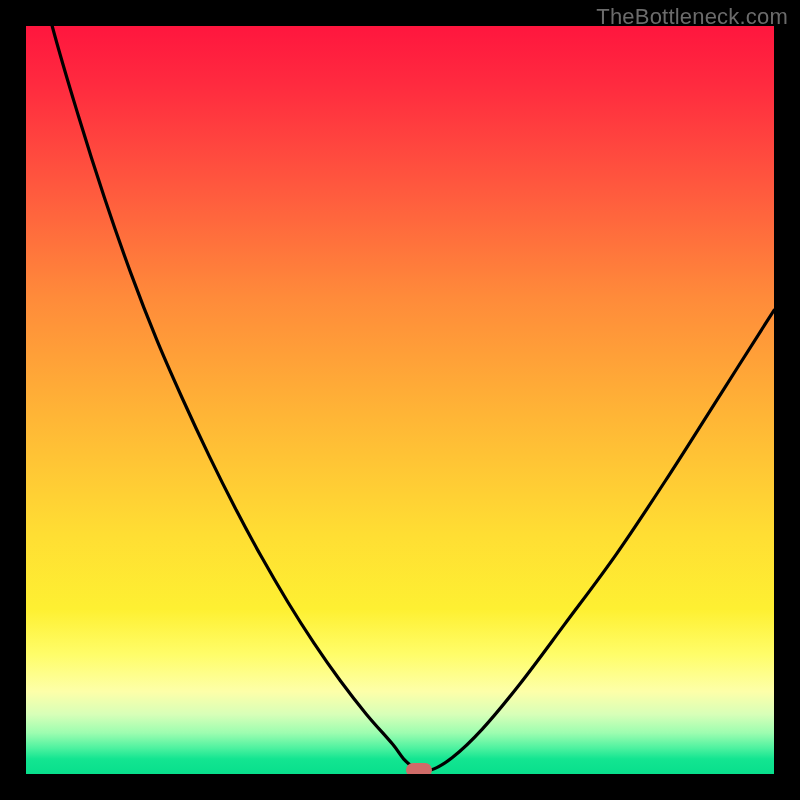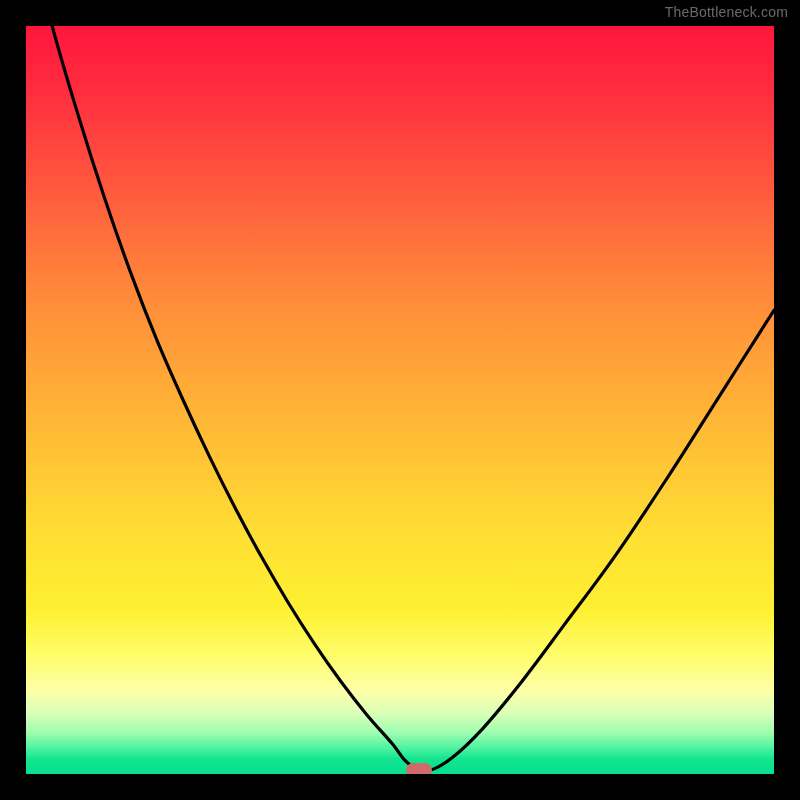--- a/index.html
+++ b/index.html
@@ -49,21 +49,21 @@
       #4ff2a0 96.5%,
       #13e591 98%,
       #08df8c 100%
     );
   }
   .watermark {
     position: absolute;
     top: 4px;
     right: 12px;
     color: #6b6b6b;
-    font-size: 14px;
+    font-size: 22px;
     font-weight: 500;
     letter-spacing: 0.2px;
     user-select: none;
   }
   svg.curve {
     position: absolute;
     left: 0;
     top: 0;
   }
   .marker {

